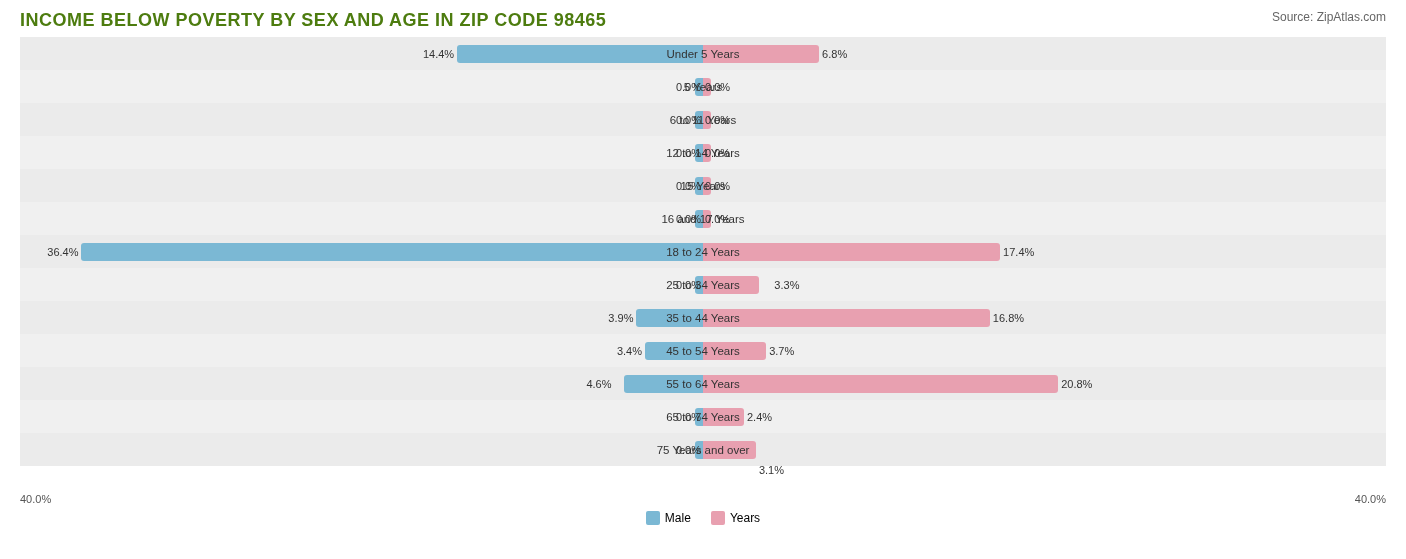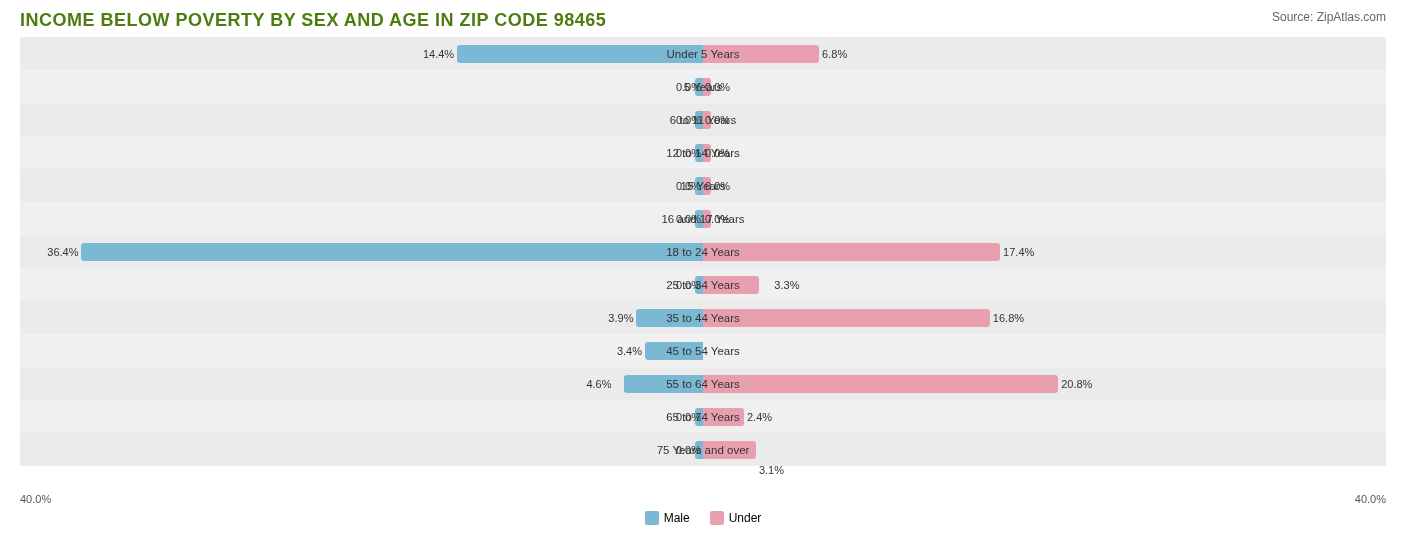--- a/index.html
+++ b/index.html
@@ -240,20 +240,24 @@
           <div class="bar-female" style="width: 42%;"></div>
           <span style="position: absolute; left: 42%; font-size: 11px; color: rgb(51, 51, 51); padding-left: 3px; white-space: nowrap;">16.8%</span>
         </div>
       </div>
       <div class="row" style="background: rgb(240, 240, 240);">
         <div class="left-section">
           <div class="bar-male" style="width: 8.5%;"></div>
           <span style="position: absolute; right: 8.5%; font-size: 11px; color: rgb(51, 51, 51); padding-right: 3px; white-space: nowrap;">3.4%</span>
         </div>
         <span class="label-center">45 to 54 Years</span>
+        <div class="right-section">
+          <div class="bar-female" style="width: 9.25%;"></div>
+          <span style="position: absolute; left: 9.25%; font-size: 11px; color: rgb(51, 51, 51); padding-left: 3px; white-space: nowrap;">3.7%</span>
+        </div>
       </div>
       <div class="row" style="background: rgb(235, 235, 235);">
         <div class="left-section">
           <div class="bar-male" style="width: 11.5%;"></div>
           <span style="position: absolute; right: 11.5%; font-size: 11px; color: rgb(51, 51, 51); padding-right: 13px; white-space: nowrap;">4.6%</span>
         </div>
         <span class="label-center">55 to 64 Years</span>
         <div class="right-section">
           <div class="bar-female" style="width: 52%;"></div>
           <span style="position: absolute; left: 52%; font-size: 11px; color: rgb(51, 51, 51); padding-left: 3px; white-space: nowrap;">20.8%</span>
@@ -288,16 +292,16 @@
     <div class="axis-right">40.0%</div>
   </div>
 
   <div class="legend">
     <div class="legend-item">
       <div class="legend-box" style="background:#7bb8d4;"></div>
       <span>Male</span>
     </div>
     <div class="legend-item">
       <div class="legend-box" style="background:#e8a0b0;"></div>
-      <span>Under</span>
+      <span>Years</span>
     </div>
   </div>
 </div>
 
 </body></html>

